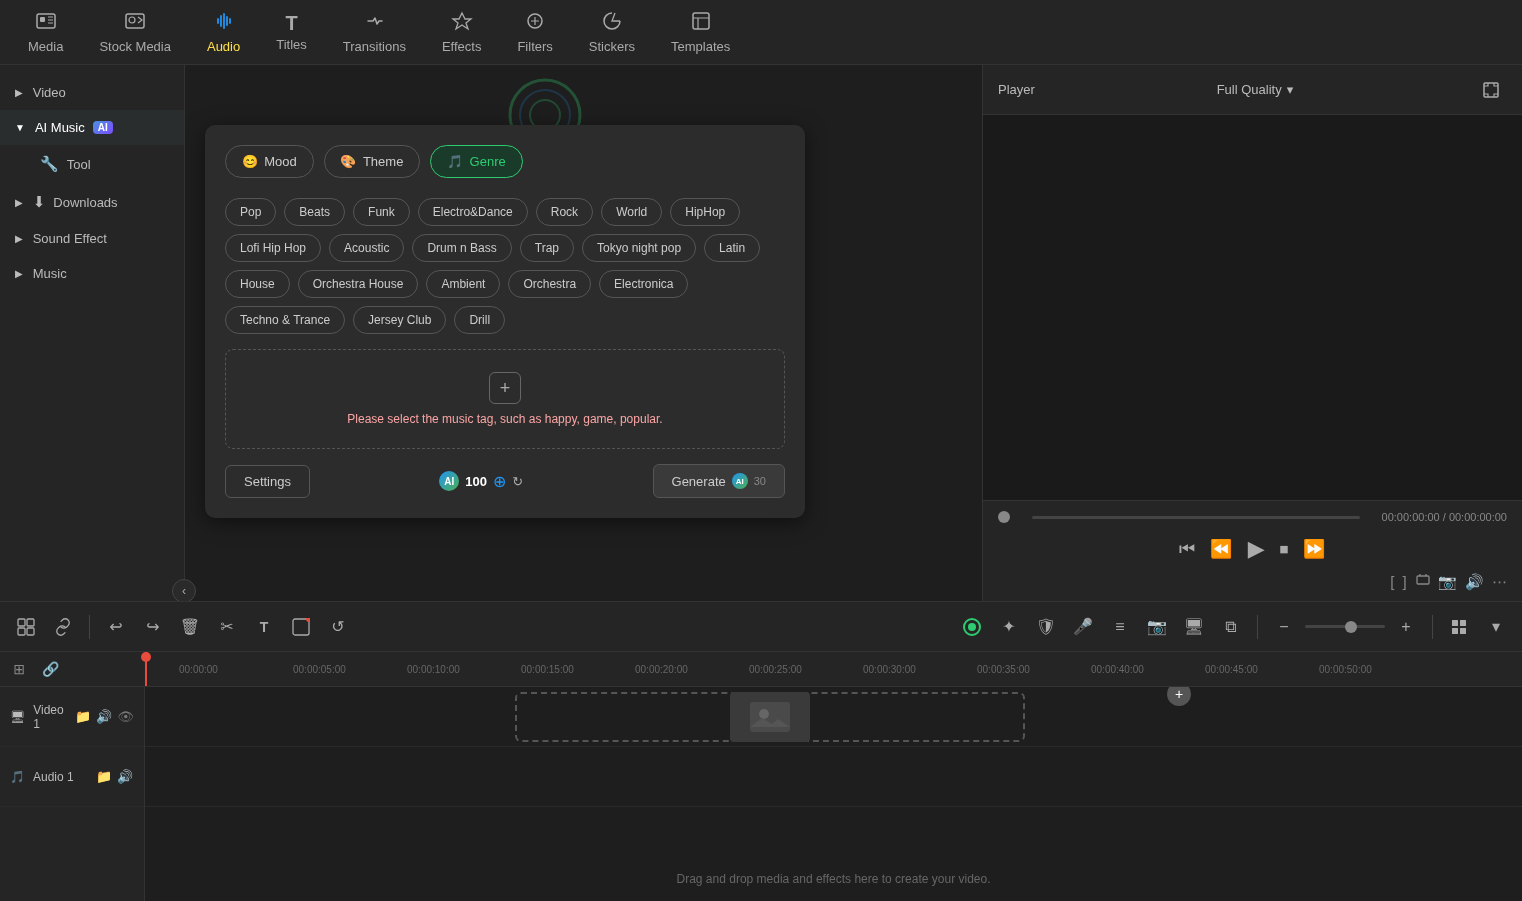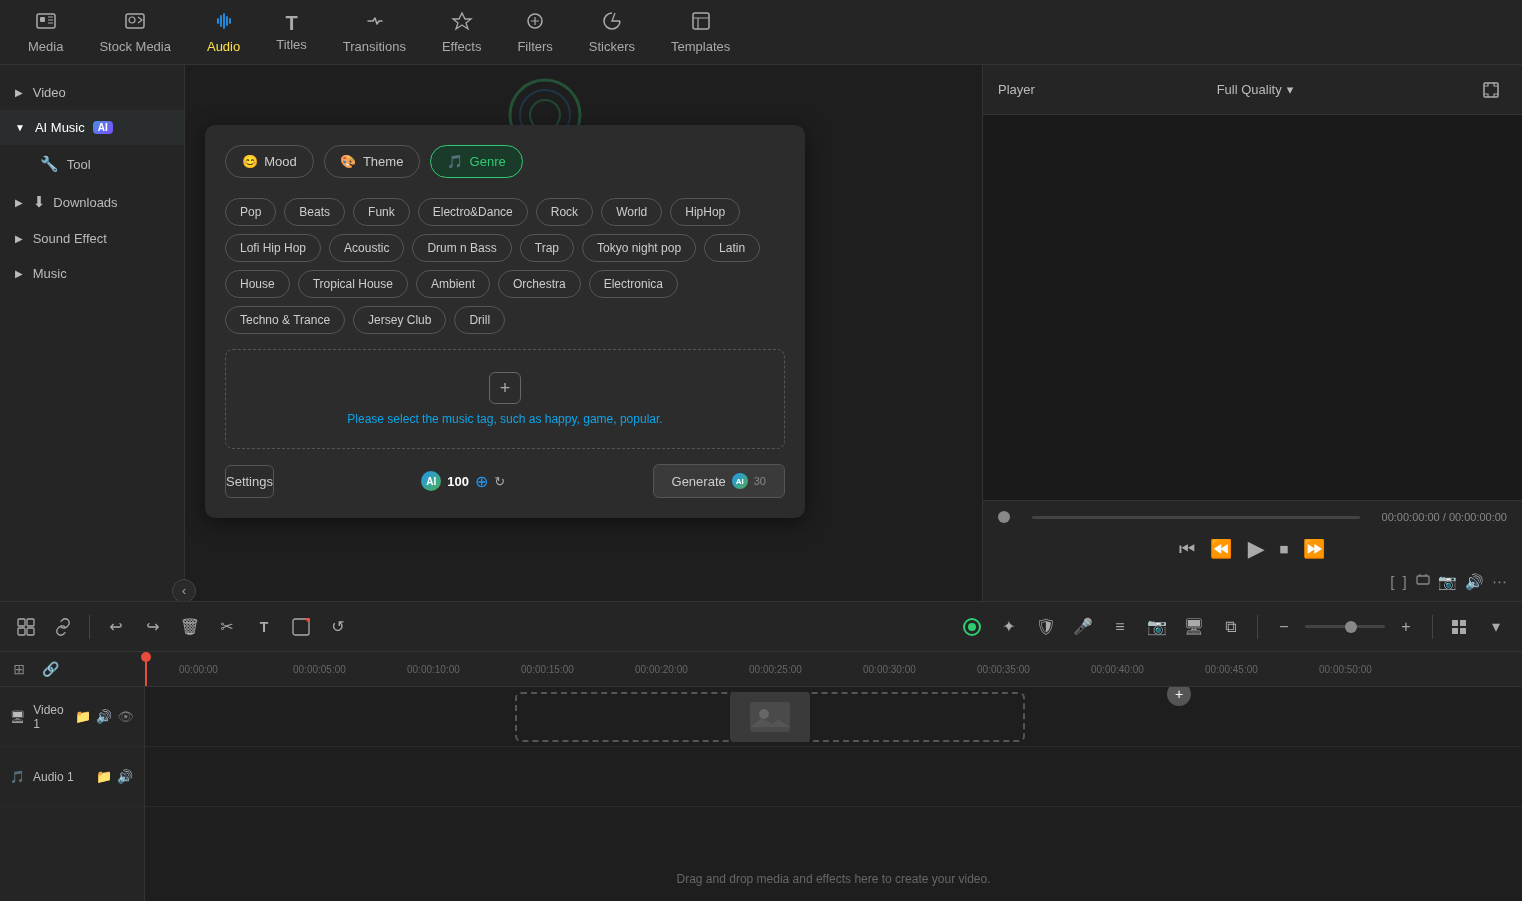--- a/index.html
+++ b/index.html
@@ -163,31 +163,31 @@
       display: flex;
       align-items: center;
       justify-content: center;
       cursor: pointer;
       color: #aaa;
       font-size: 18px;
       background: transparent;
     }
     .music-hint {
       font-size: 12px;
-      color: #0ea5e9;
+      color: #fca5a5;
     }
 
     
     .panel-bottom {
       display: flex;
       align-items: center;
       justify-content: space-between;
     }
     .settings-btn {
-      padding: 8px 0;
+      padding: 8px 18px;
       border: 1px solid #555;
       border-radius: 6px;
       background: transparent;
       color: #ccc;
       cursor: pointer;
       font-size: 13px;
     }
     .credits-row {
       display: flex;
       align-items: center;
@@ -714,21 +714,21 @@
           <button class="genre-tag">Rock</button>
           <button class="genre-tag">World</button>
           <button class="genre-tag">HipHop</button>
           <button class="genre-tag">Lofi Hip Hop</button>
           <button class="genre-tag">Acoustic</button>
           <button class="genre-tag">Drum n Bass</button>
           <button class="genre-tag">Trap</button>
           <button class="genre-tag">Tokyo night pop</button>
           <button class="genre-tag">Latin</button>
           <button class="genre-tag">House</button>
-          <button class="genre-tag">Tropical House</button>
+          <button class="genre-tag">Orchestra House</button>
           <button class="genre-tag">Ambient</button>
           <button class="genre-tag">Orchestra</button>
           <button class="genre-tag">Electronica</button>
           <button class="genre-tag">Techno &amp; Trance</button>
           <button class="genre-tag">Jersey Club</button>
           <button class="genre-tag">Drill</button>
         </div>
 
       <div class="music-select-box">
         <button class="plus-btn">+</button>

